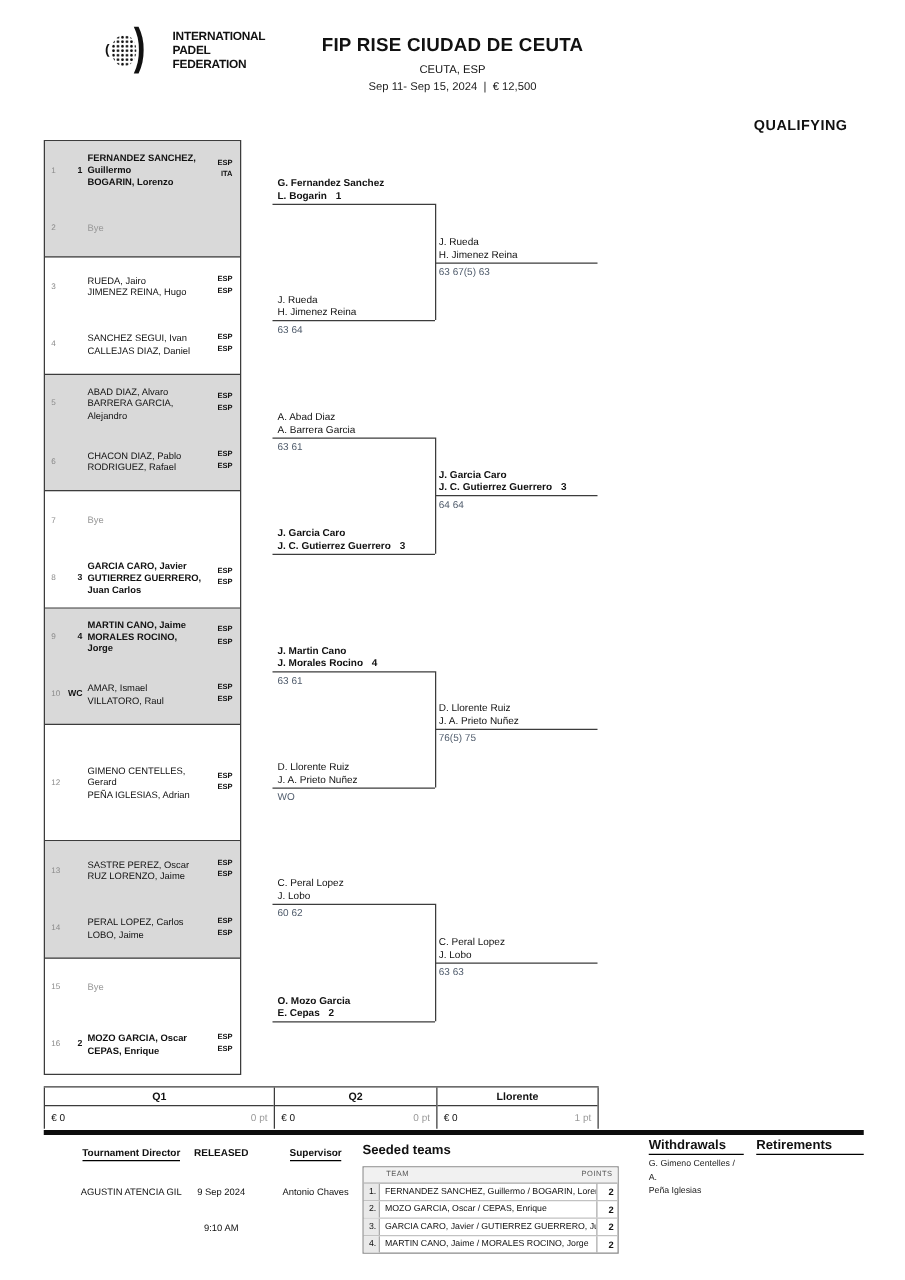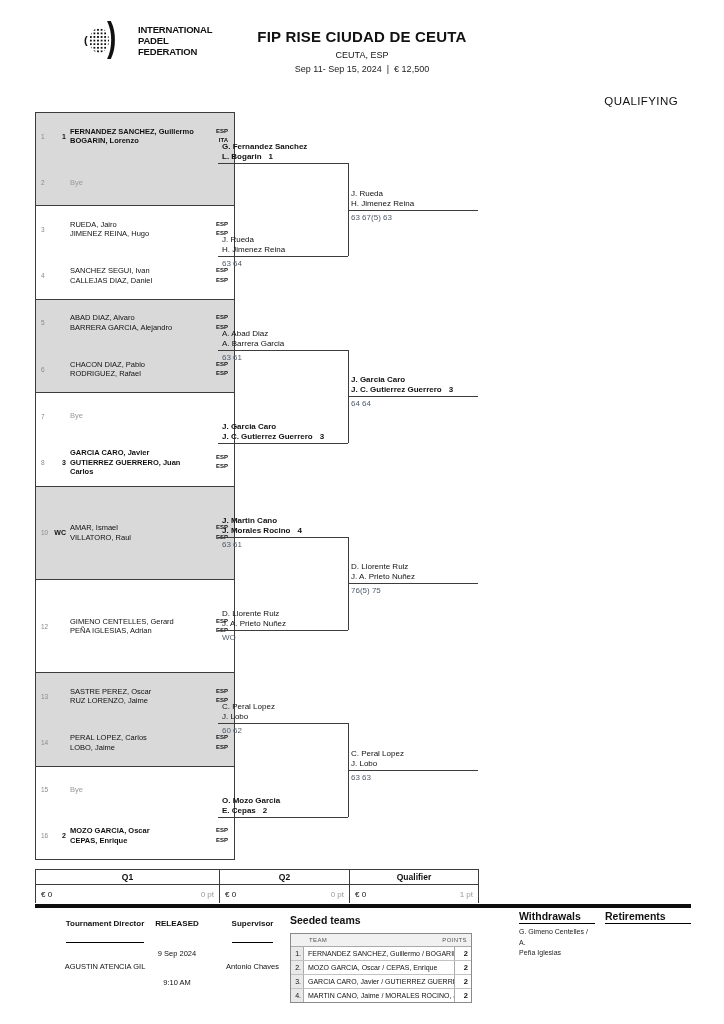--- a/index.html
+++ b/index.html
@@ -11,24 +11,24 @@
   .logo{position:absolute;left:84px;top:24px;display:flex;align-items:center;}
   .logo-open{font-size:11px;font-weight:bold;line-height:11px;margin-right:1px;}
   .logo-ball{width:21px;height:25px;background:radial-gradient(#111 0.9px,transparent 1.15px);
              background-size:3.6px 3.6px;clip-path:ellipse(47% 50% at 50% 50%);}
   .logo-paren{font-size:40px;font-weight:bold;line-height:25px;transform:scaleX(.7);margin:-6px 2px 0 -5px;}
   .logo-text{font-size:9.5px;font-weight:bold;line-height:11px;letter-spacing:-.2px;margin-left:18px;}
   .title-wrap{position:absolute;left:0;right:0;top:28px;text-align:center;}
   .ev-title{font-size:15px;font-weight:bold;letter-spacing:.2px;}
   .ev-loc{font-size:9px;margin-top:5px;}
   .ev-date{font-size:9px;margin-top:4px;color:#222;}
-  .stage{position:absolute;right:46px;top:95px;font-size:11.5px;font-weight:normal;letter-spacing:.4px;}
+  .stage{position:absolute;right:46px;top:95px;font-size:11.5px;font-weight:bold;letter-spacing:.4px;}
 
   
-  .q1col{position:absolute;left:35px;top:112px;width:200px;height:748px;border:1px solid #3c3c3c;
+  .q1col{position:absolute;left:35px;top:112px;width:158px;height:748px;border:1px solid #3c3c3c;
          box-sizing:border-box;display:flex;flex-direction:column;}
   .q1group{flex:1;display:flex;flex-direction:column;border-bottom:1px solid #3c3c3c;box-sizing:border-box;}
   .q1group:last-child{border-bottom:none;}
   .q1group.gray{background:#d9d9d9;}
   .q1row{flex:1;display:flex;align-items:center;box-sizing:border-box;}
   .meta{width:30px;display:flex;align-items:center;flex-shrink:0;}
   .num{font-size:6.5px;color:#8a8a8a;padding-left:5px;flex:0 0 13px;}
   .tag{font-size:7px;font-weight:bold;flex:1;text-align:right;}
   .names{flex:1;font-size:7.5px;line-height:9.5px;padding-left:4px;}
   .names.bold{font-weight:bold;}
@@ -53,25 +53,25 @@
   .shead{height:14px;line-height:14px;text-align:center;font-weight:bold;font-size:8.5px;
          border-bottom:1px solid #3c3c3c;}
   .svals{height:18px;display:flex;justify-content:space-between;align-items:center;
          padding:0 5px;font-size:8px;}
   .spts{color:#9a9a9a;}
   .thickbar{position:absolute;left:35px;top:904px;width:656px;height:3.5px;background:#0d0d0d;}
 
   
   .fblock{position:absolute;text-align:center;}
   .fhead{font-size:8px;font-weight:bold;}
-  .fhead.ul{border-bottom:1px solid #000;display:inline-block;padding-bottom:14px;}
+  .fhead.ul{border-bottom:1px solid #000;display:inline-block;padding-bottom:1px;}
   .fval{font-size:7.5px;margin-top:19px;line-height:9.5px;}
   .sec-title{font-size:10.5px;font-weight:bold;}
   .sec-title.ul{border-bottom:1.5px solid #000;padding-bottom:1px;display:block;}
-  .seeded{position:absolute;left:290px;top:910px;width:182px;text-align:left;}
+  .seeded{position:absolute;left:290px;top:910px;width:205px;text-align:left;}
   .stable{margin-top:5px;border:1px solid #8a8a8a;}
   .sthead{display:flex;align-items:center;height:12px;font-size:6px;color:#555;
           letter-spacing:.4px;background:#f1f1f1;border-bottom:1px solid #aaa;}
   .sthead .h-team{padding-left:18px;}
   .sthead .h-pts{margin-left:auto;padding-right:4px;}
   .srow{display:flex;align-items:stretch;height:13px;font-size:7px;border-bottom:1px solid #c2c2c2;}
   .srow:last-child{border-bottom:none;}
   .sn{width:13px;background:#e9e9e9;border-right:1px solid #aaa;display:flex;
       align-items:center;justify-content:flex-end;padding-right:2px;box-sizing:border-box;}
   .st{flex:1;display:flex;align-items:center;padding-left:4px;white-space:nowrap;overflow:hidden;}
@@ -206,20 +206,34 @@
         <div class="flags">
             <div>ESP</div>
             <div>ESP</div>
           </div>
       </div>
     </div>
 
     <div class="q1group gray">
       <div class="q1row">
         <div class="meta">
+            <span class="num">9</span>
+            <span class="tag">4</span>
+          </div>
+        <div class="names bold">
+            <div>MARTIN CANO, Jaime</div>
+            <div>MORALES ROCINO, Jorge</div>
+          </div>
+        <div class="flags">
+            <div>ESP</div>
+            <div>ESP</div>
+          </div>
+      </div>
+      <div class="q1row">
+        <div class="meta">
             <span class="num">10</span>
             <span class="tag">WC</span>
           </div>
         <div class="names">
             <div>AMAR, Ismael</div>
             <div>VILLATORO, Raul</div>
           </div>
         <div class="flags">
             <div>ESP</div>
             <div>ESP</div>
@@ -381,21 +395,21 @@
         </div>
     </div>
     <div class="scol" style="width:130px">
       <div class="shead">Q2</div>
       <div class="svals">
           <span class="sprize">€ 0</span>
           <span class="spts">0 pt</span>
         </div>
     </div>
     <div class="scol" style="width:130px">
-      <div class="shead">Qualifier</div>
+      <div class="shead">Llorente</div>
       <div class="svals">
           <span class="sprize">€ 0</span>
           <span class="spts">1 pt</span>
         </div>
     </div>
   </div>
   <div class="thickbar"></div>
 
   <div class="fblock" style="left:40px;top:912px;width:130px">
     <span class="fhead ul">Tournament Director</span>

